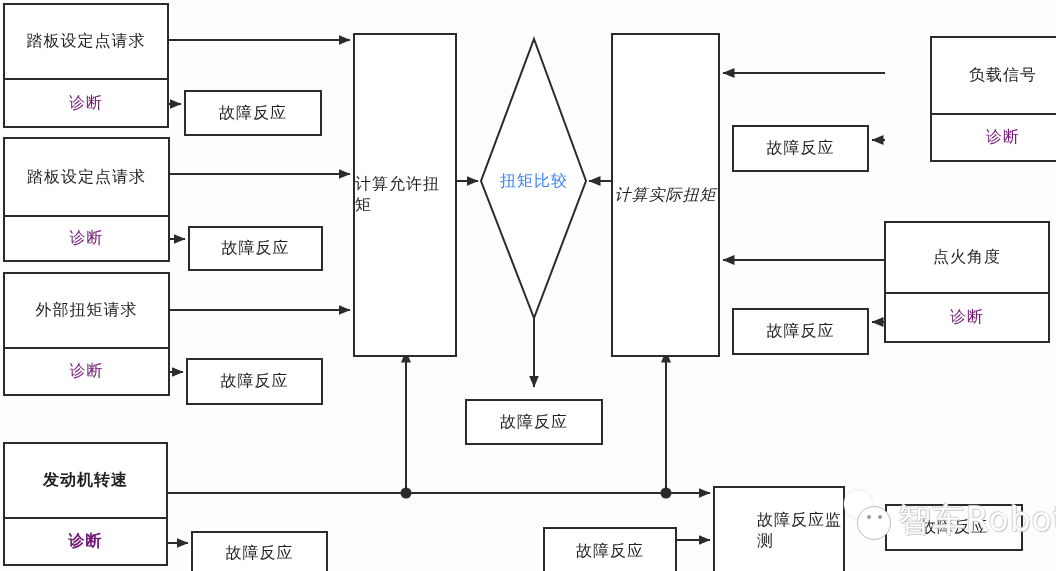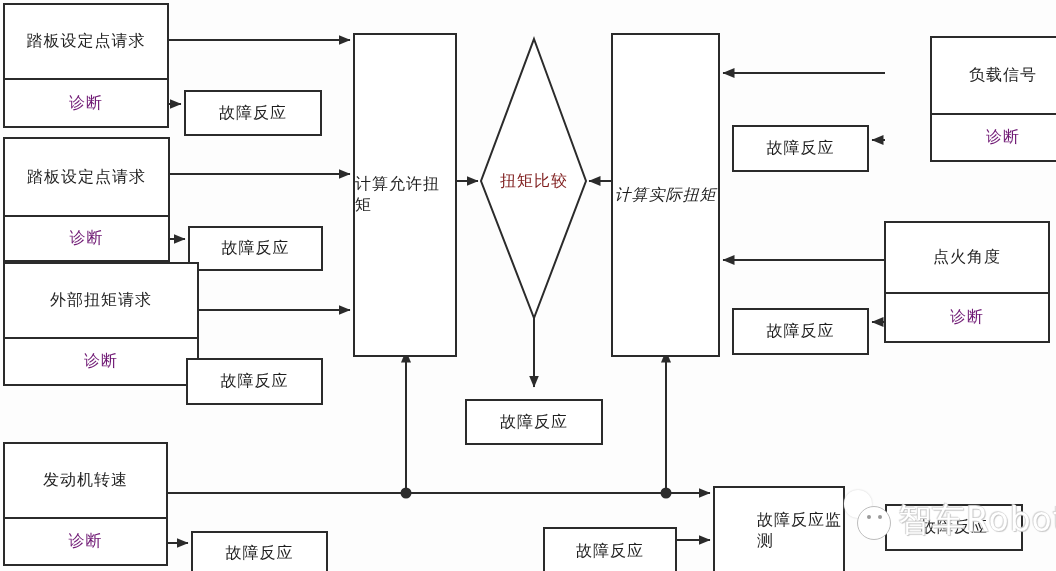--- a/index.html
+++ b/index.html
@@ -26,21 +26,21 @@
     font-size:16px;letter-spacing:1px;color:#701a75;
   }
   .box{
     position:absolute;z-index:2;box-sizing:border-box;
     border:2px solid #2b2b2b;background:#fff;
     display:flex;align-items:center;justify-content:center;
     font-size:16px;letter-spacing:1px;color:#1f1f1f;margin-top:9px;
   }
   .label{
     position:absolute;z-index:3;display:flex;align-items:center;justify-content:center;
-    font-size:16px;letter-spacing:1px;color:#7f1d1d;text-align:center;
+    font-size:16px;letter-spacing:1px;color:#3b82f6;text-align:center;
   }
   #watermark{
     position:absolute;z-index:5;pointer-events:none;
     left:838px;top:478px;width:218px;height:80px;
   }
   #wm-text{
     position:absolute;left:60px;top:20px;
     font-size:33px;font-weight:500;letter-spacing:1px;
     color:#ffffff;
     text-shadow:0 0 1px #b5b5b5,1px 1px 1px #c9c9c9,-1px -1px 1px #d9d9d9;
@@ -98,27 +98,27 @@
     <div class="diag" style="height:46px;">诊断</div>
   </div>
   <div class="box" style="left:184px;top:81px;width:138px;height:46px;">故障反应</div>
 
   <div class="grp" style="left:3px;top:137px;width:167px;height:125px;">
     <div class="title">踏板设定点请求</div>
     <div class="diag" style="height:43px;">诊断</div>
   </div>
   <div class="box" style="left:188px;top:217px;width:135px;height:45px;">故障反应</div>
 
-  <div class="grp" style="left:3px;top:262px;width:196px;height:124px;">
+  <div class="grp" style="left:3px;top:272px;width:167px;height:124px;">
     <div class="title">外部扭矩请求</div>
     <div class="diag" style="height:45px;">诊断</div>
   </div>
   <div class="box" style="left:186px;top:349px;width:137px;height:47px;">故障反应</div>
 
-  <div class="grp" style="left:3px;top:442px;width:165px;height:124px;">
+  <div class="grp" style="left:3px;top:442px;width:165px;height:124px;font-weight:bold;">
     <div class="title">发动机转速</div>
     <div class="diag" style="height:45px;">诊断</div>
   </div>
   <div class="box" style="left:191px;top:522px;width:137px;height:44px;">故障反应</div>
 
   <div class="box" style="left:353px;top:24px;width:104px;height:324px;">计算允许扭矩</div>
 
   <div class="label" style="left:481px;top:166px;width:106px;height:30px;">扭矩比较</div>
 
   <div class="box" style="left:611px;top:24px;width:109px;height:324px;font-style:italic;">计算实际扭矩</div>

